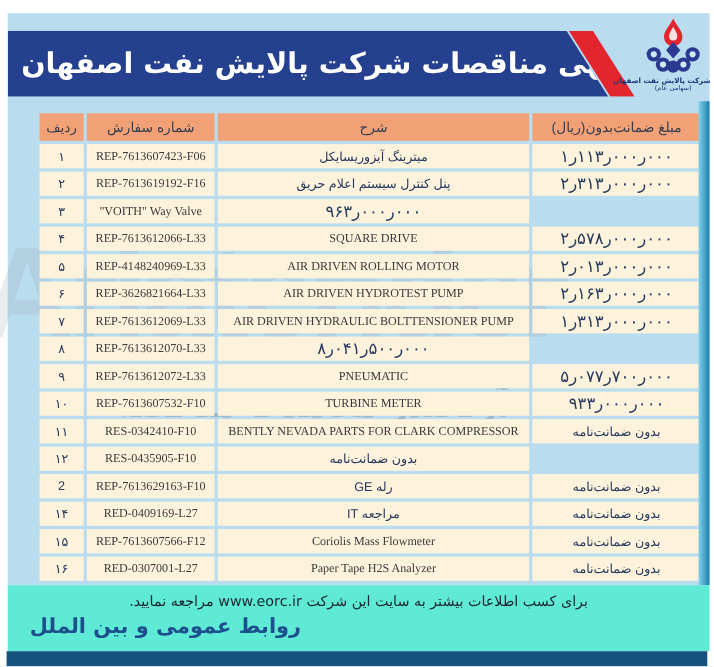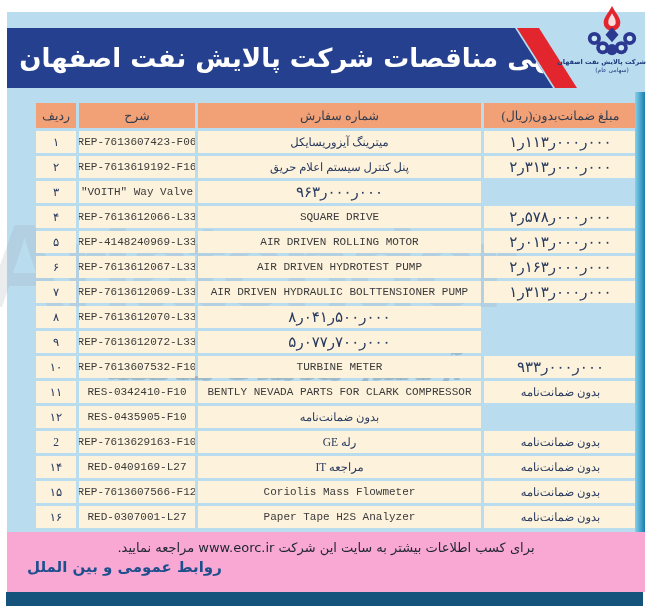--- a/index.html
+++ b/index.html
@@ -11,21 +11,21 @@
   
   .banner-blue { position:absolute; left:7px; top:28px; width:610px; height:60px; background:#24408e;
                  clip-path:polygon(0 0,508px 0,546px 100%,0 100%); }
   .banner-title { position:absolute; left:40px; top:0; width:500px; height:100%;
                   display:flex; align-items:center; justify-content:center;
                   color:#ffffff; font-size:26px; font-weight:bold; direction:rtl; white-space:nowrap; }
   .banner-red { position:absolute; left:7px; top:28px; width:640px; height:60px; background:transparent;
                 clip-path:polygon(510px 0,532px 0,570px 100%,548px 100%); background:#e3262e; }
 
   
-  .logo { position:absolute; left:578px; top:5px; width:68px; text-align:center; color:#1c3a7c; }
+  .logo { position:absolute; left:578px; top:16px; width:68px; text-align:center; color:#1c3a7c; }
   .logo svg { display:block; margin:0 auto; }
   .logo-l1 { font-size:6.5px; font-weight:bold; direction:rtl; margin-top:1px; white-space:nowrap; }
   .logo-l2 { font-size:6px; direction:rtl; }
 
   
   .rstrip { position:absolute; left:635px; top:92px; width:10px; height:440px;
             background:linear-gradient(to right,#83d2ea,#1a7cb0); }
 
   
   .wm-big { position:absolute; left:-18px; top:198px; width:700px; white-space:nowrap;
@@ -38,28 +38,28 @@
           background-size:7px 7px; pointer-events:none; }
   .dots1 { left:428px; top:384px; width:42px; height:15px; }
   .dots2 { left:586px; top:508px; width:48px; height:15px; }
 
   
   .table { position:absolute; left:36px; top:103px; width:601px; }
   .trow { display:grid; grid-template-columns:40px 116px 283px 153px; column-gap:3px; margin-bottom:3px; }
   .cell { background:#fdf2dc; height:22px; display:flex; align-items:center; justify-content:center;
           font-size:11.5px; color:#26395e; overflow:hidden; white-space:nowrap; }
   .thead .cell { background:#f2a176; height:25px; font-size:12.5px; color:#333d50; }
-  .fa { direction:rtl; font-family:Liberation Serif, serif; }
-  .latin { direction:ltr; font-family:Liberation Mono, monospace; font-size:11px; color:#3a3a3a; }
+  .fa { direction:rtl; font-family:Liberation Sans, sans-serif; }
+  .latin { direction:ltr; font-family:Liberation Serif, serif; font-size:11px; color:#3a3a3a; }
   .amt { direction:ltr; unicode-bidi:bidi-override; font-size:15px; }
 
   
-  .footer { position:absolute; left:7px; top:532px; width:638px; height:60px; background:#f9a8d4; }
+  .footer { position:absolute; left:7px; top:532px; width:638px; height:60px; background:#5eead4; }
   .note { margin-top:8px; text-align:center; font-size:13px; color:#1d2530; direction:rtl; }
-  .sig { position:absolute; left:20px; top:26px; font-size:15px; font-weight:bold; color:#1d4f8d; direction:rtl; }
+  .sig { position:absolute; left:20px; top:26px; font-size:19px; font-weight:bold; color:#1d4f8d; direction:rtl; }
   .bottombar { position:absolute; left:6px; top:592px; width:637px; height:14px; background:#15537d; }
 </style>
 </head>
 <body>
 
 <div class="page">
   <div class="bg"></div>
 
   <div class="wm-big">Ariatender</div>
   <div class="wm-line">آریاتندر معاملات مناقصه</div>
@@ -90,22 +90,22 @@
         <circle cx="40" cy="46" r="3"></circle>
       </g>
     </svg>
     <div class="logo-l1">شرکت پالایش نفت اصفهان</div>
     <div class="logo-l2">(سهامی عام)</div>
   </div>
 
   <div class="table">
     <div class="trow thead">
       <div class="cell fa">ردیف</div>
+      <div class="cell fa">شماره سفارش</div>
       <div class="cell fa">شرح</div>
-      <div class="cell fa">شماره سفارش</div>
       <div class="cell fa">مبلغ ضمانت‌بدون(ریال)</div>
     </div>
     <div>
         <div class="trow">
           <div class="cell fa">۱</div>
           <div class="cell latin">REP-7613607423-F06</div>
           <div class="cell fa">میترینگ آیزوریسایکل</div>
           <div class="cell fa amt">۱ر۱۱۳ر۰۰۰ر۰۰۰</div>
         </div>
         <div class="trow">
@@ -126,38 +126,39 @@
           <div class="cell fa amt">۲ر۵۷۸ر۰۰۰ر۰۰۰</div>
         </div>
         <div class="trow">
           <div class="cell fa">۵</div>
           <div class="cell latin">REP-4148240969-L33</div>
           <div class="cell latin">AIR DRIVEN ROLLING MOTOR</div>
           <div class="cell fa amt">۲ر۰۱۳ر۰۰۰ر۰۰۰</div>
         </div>
         <div class="trow">
           <div class="cell fa">۶</div>
-          <div class="cell latin">REP-7613612067-L33</div>
+          <div class="cell latin">REP-3626821664-L33</div>
           <div class="cell latin">AIR DRIVEN HYDROTEST PUMP</div>
           <div class="cell fa amt">۲ر۱۶۳ر۰۰۰ر۰۰۰</div>
         </div>
         <div class="trow">
           <div class="cell fa">۷</div>
           <div class="cell latin">REP-7613612069-L33</div>
           <div class="cell latin">AIR DRIVEN HYDRAULIC BOLTTENSIONER PUMP</div>
           <div class="cell fa amt">۱ر۳۱۳ر۰۰۰ر۰۰۰</div>
         </div>
         <div class="trow">
           <div class="cell fa">۸</div>
           <div class="cell latin">REP-7613612070-L33</div>
           <div class="cell fa amt">۸ر۰۴۱ر۵۰۰ر۰۰۰</div>
         </div>
         <div class="trow">
           <div class="cell fa">۹</div>
           <div class="cell latin">REP-7613612072-L33</div>
+          <div class="cell latin">PNEUMATIC</div>
           <div class="cell fa amt">۵ر۰۷۷ر۷۰۰ر۰۰۰</div>
         </div>
         <div class="trow">
           <div class="cell fa">۱۰</div>
           <div class="cell latin">REP-7613607532-F10</div>
           <div class="cell latin">TURBINE METER</div>
           <div class="cell fa amt">۹۳۳ر۰۰۰ر۰۰۰</div>
         </div>
         <div class="trow">
           <div class="cell fa">۱۱</div>

